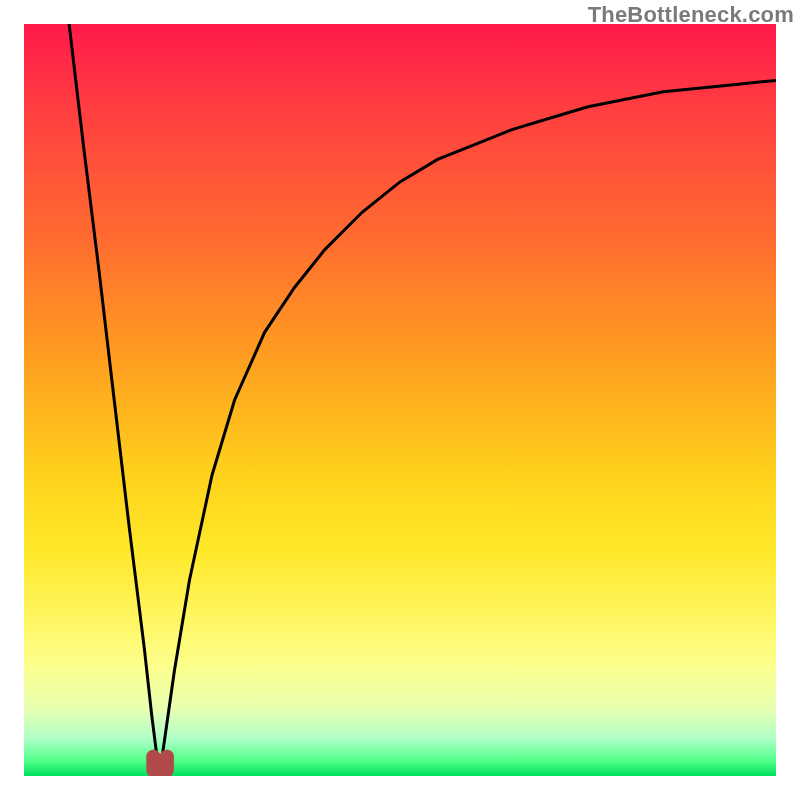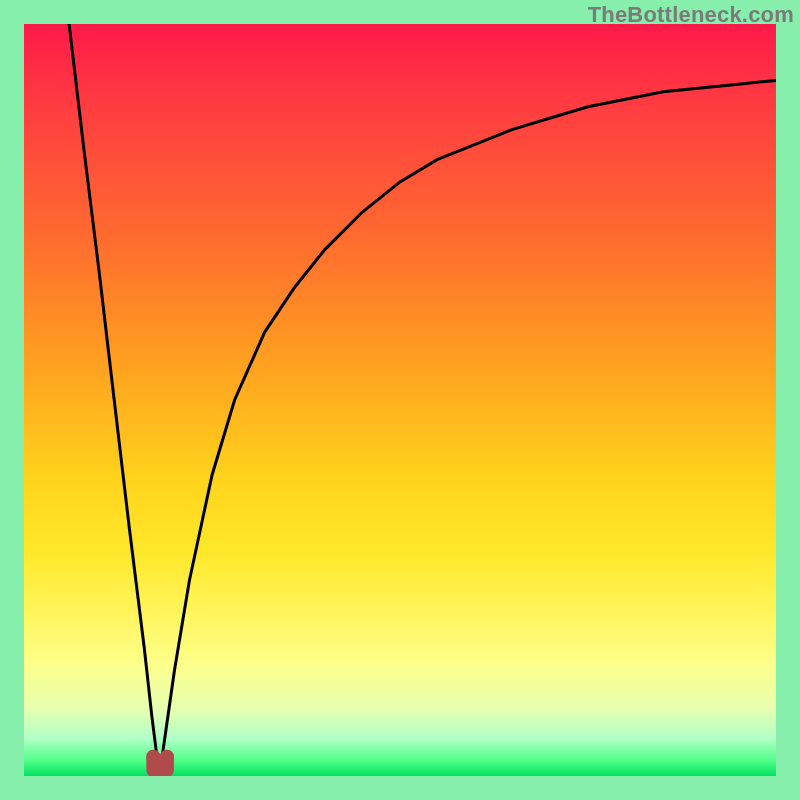--- a/index.html
+++ b/index.html
@@ -9,21 +9,21 @@
     height: 800px;
     background: #000;
     overflow: hidden;
   }
   .frame {
     position: absolute;
     left: 0;
     top: 0;
     width: 800px;
     height: 800px;
-    background: #86efac;
+    background: #ffffff;
   }
   .plot-area {
     position: absolute;
     left: 24px;
     top: 24px;
     width: 752px;
     height: 752px;
     overflow: hidden;
   }
   .gradient {

